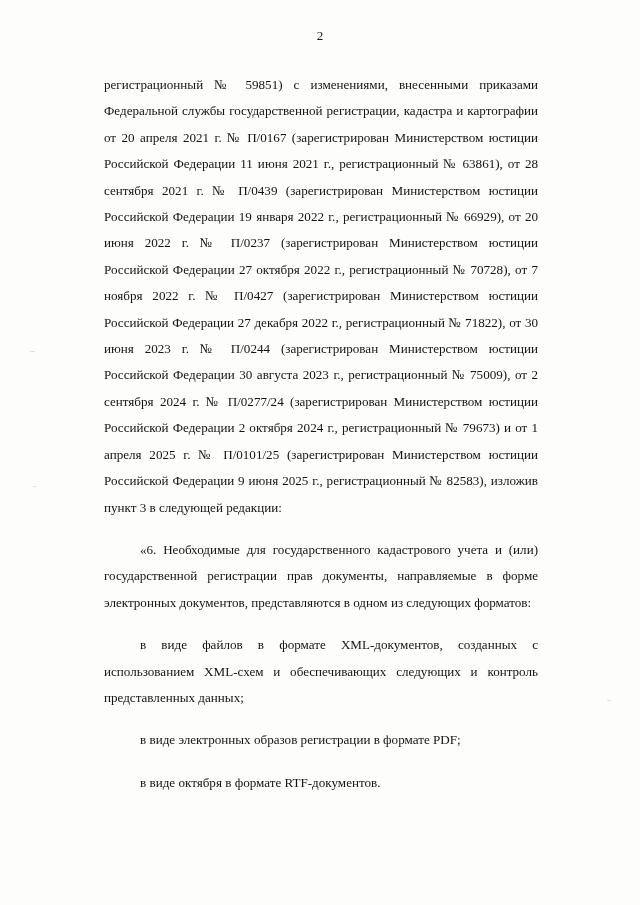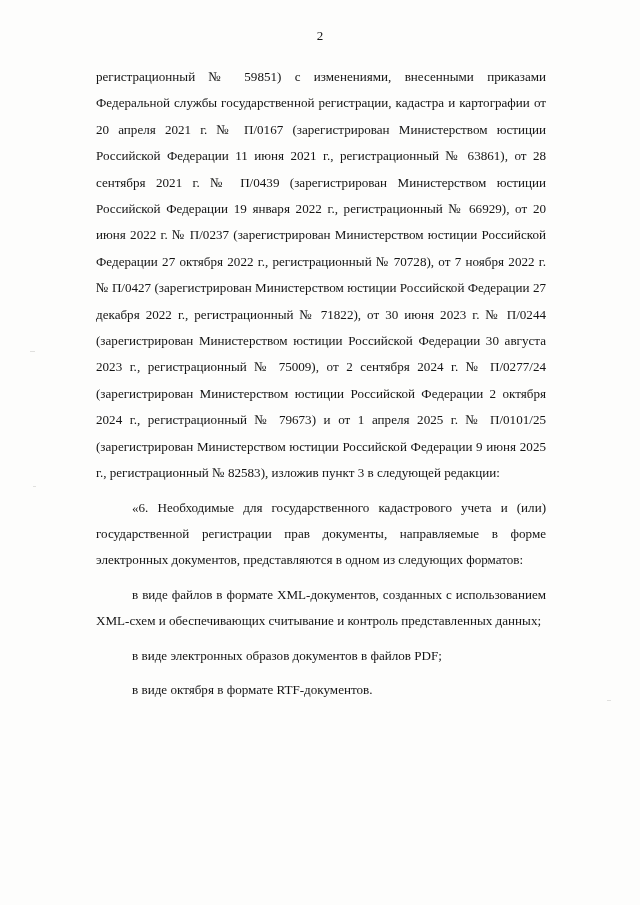--- a/index.html
+++ b/index.html
@@ -32,21 +32,21 @@
     font-size: 13px;
     letter-spacing: 0.2px;
   }
   .body-text {
     position: absolute;
     top: 56px;
     left: 88px;
     width: 466px;
   }
   p.para {
-    margin: 8px;
+    margin: 16px;
     font-size: 13.1px;
     line-height: 26.4px;
     text-align: justify;
     text-align-last: left;
     text-justify: inter-word;
     hyphens: none;
   }
   p.indent {
     text-indent: 36px;
   }
@@ -66,21 +66,21 @@
 </head>
 <body>
 
 <div class="page">
 
   <div class="page-number">2</div>
 
   <div class="body-text">
     <p class="para tight">регистрационный № 59851) с изменениями, внесенными приказами Федеральной службы государственной регистрации, кадастра и картографии от 20 апреля 2021 г. № П/0167 (зарегистрирован Министерством юстиции Российской Федерации 11 июня 2021 г., регистрационный № 63861), от 28 сентября 2021 г. № П/0439 (зарегистрирован Министерством юстиции Российской Федерации 19 января 2022 г., регистрационный № 66929), от 20 июня 2022 г. № П/0237 (зарегистрирован Министерством юстиции Российской Федерации 27 октября 2022 г., регистрационный № 70728), от 7 ноября 2022 г. № П/0427 (зарегистрирован Министерством юстиции Российской Федерации 27 декабря 2022 г., регистрационный № 71822), от 30 июня 2023 г. № П/0244 (зарегистрирован Министерством юстиции Российской Федерации 30 августа 2023 г., регистрационный № 75009), от 2 сентября 2024 г. № П/0277/24 (зарегистрирован Министерством юстиции Российской Федерации 2 октября 2024 г., регистрационный № 79673) и от 1 апреля 2025 г. № П/0101/25 (зарегистрирован Министерством юстиции Российской Федерации 9 июня 2025 г., регистрационный № 82583), изложив пункт 3 в следующей редакции:</p>
     <p class="para indent">«6. Необходимые для государственного кадастрового учета и (или) государственной регистрации прав документы, направляемые в форме электронных документов, представляются в одном из следующих форматов:</p>
-    <p class="para indent">в виде файлов в формате XML-документов, созданных с использованием XML-схем и обеспечивающих считывание и контроль представленных данных;</p>
-    <p class="para indent">в виде электронных образов документов в файлов PDF;</p>
+    <p class="para indent">в виде файлов в формате XML-документов, созданных с использованием XML-схем и обеспечивающих следующих и контроль представленных данных;</p>
+    <p class="para indent">в виде электронных образов регистрации в формате PDF;</p>
     <p class="para indent">в виде октября в формате RTF-документов.</p>
   </div>
 
   <div class="speck s1"></div>
   <div class="speck s2"></div>
   <div class="speck s3"></div>
 </div>
 
 </body></html>

